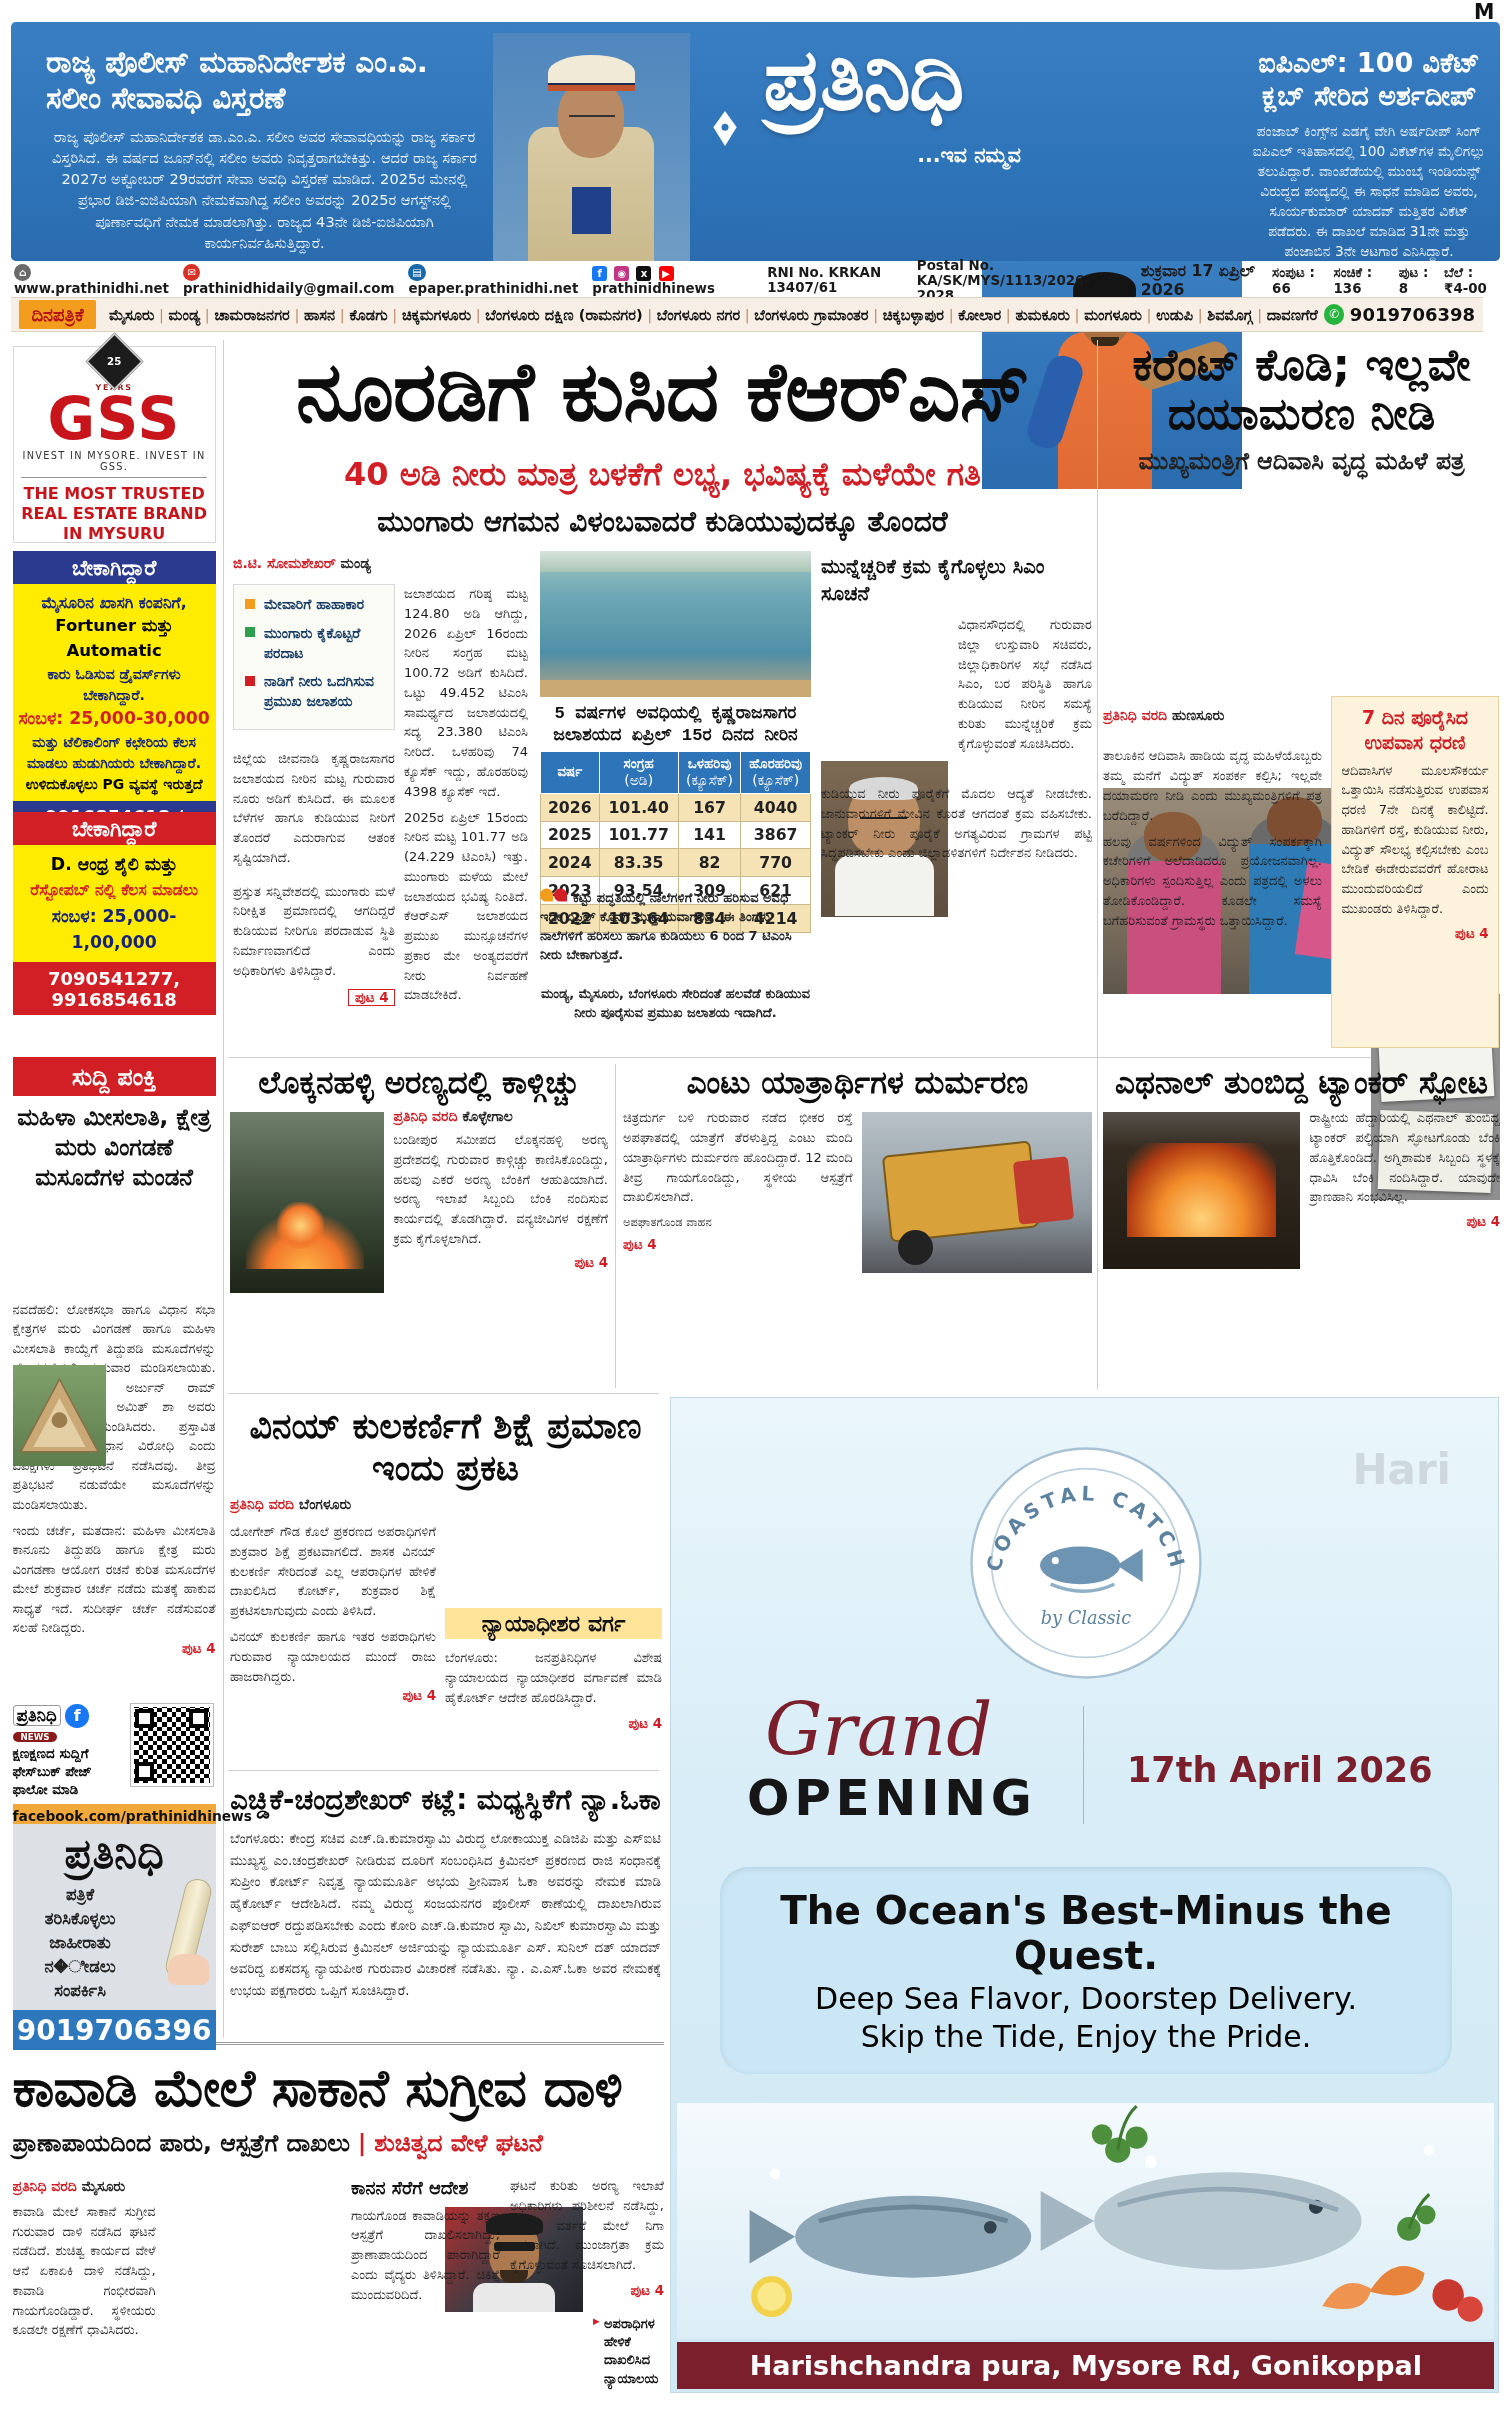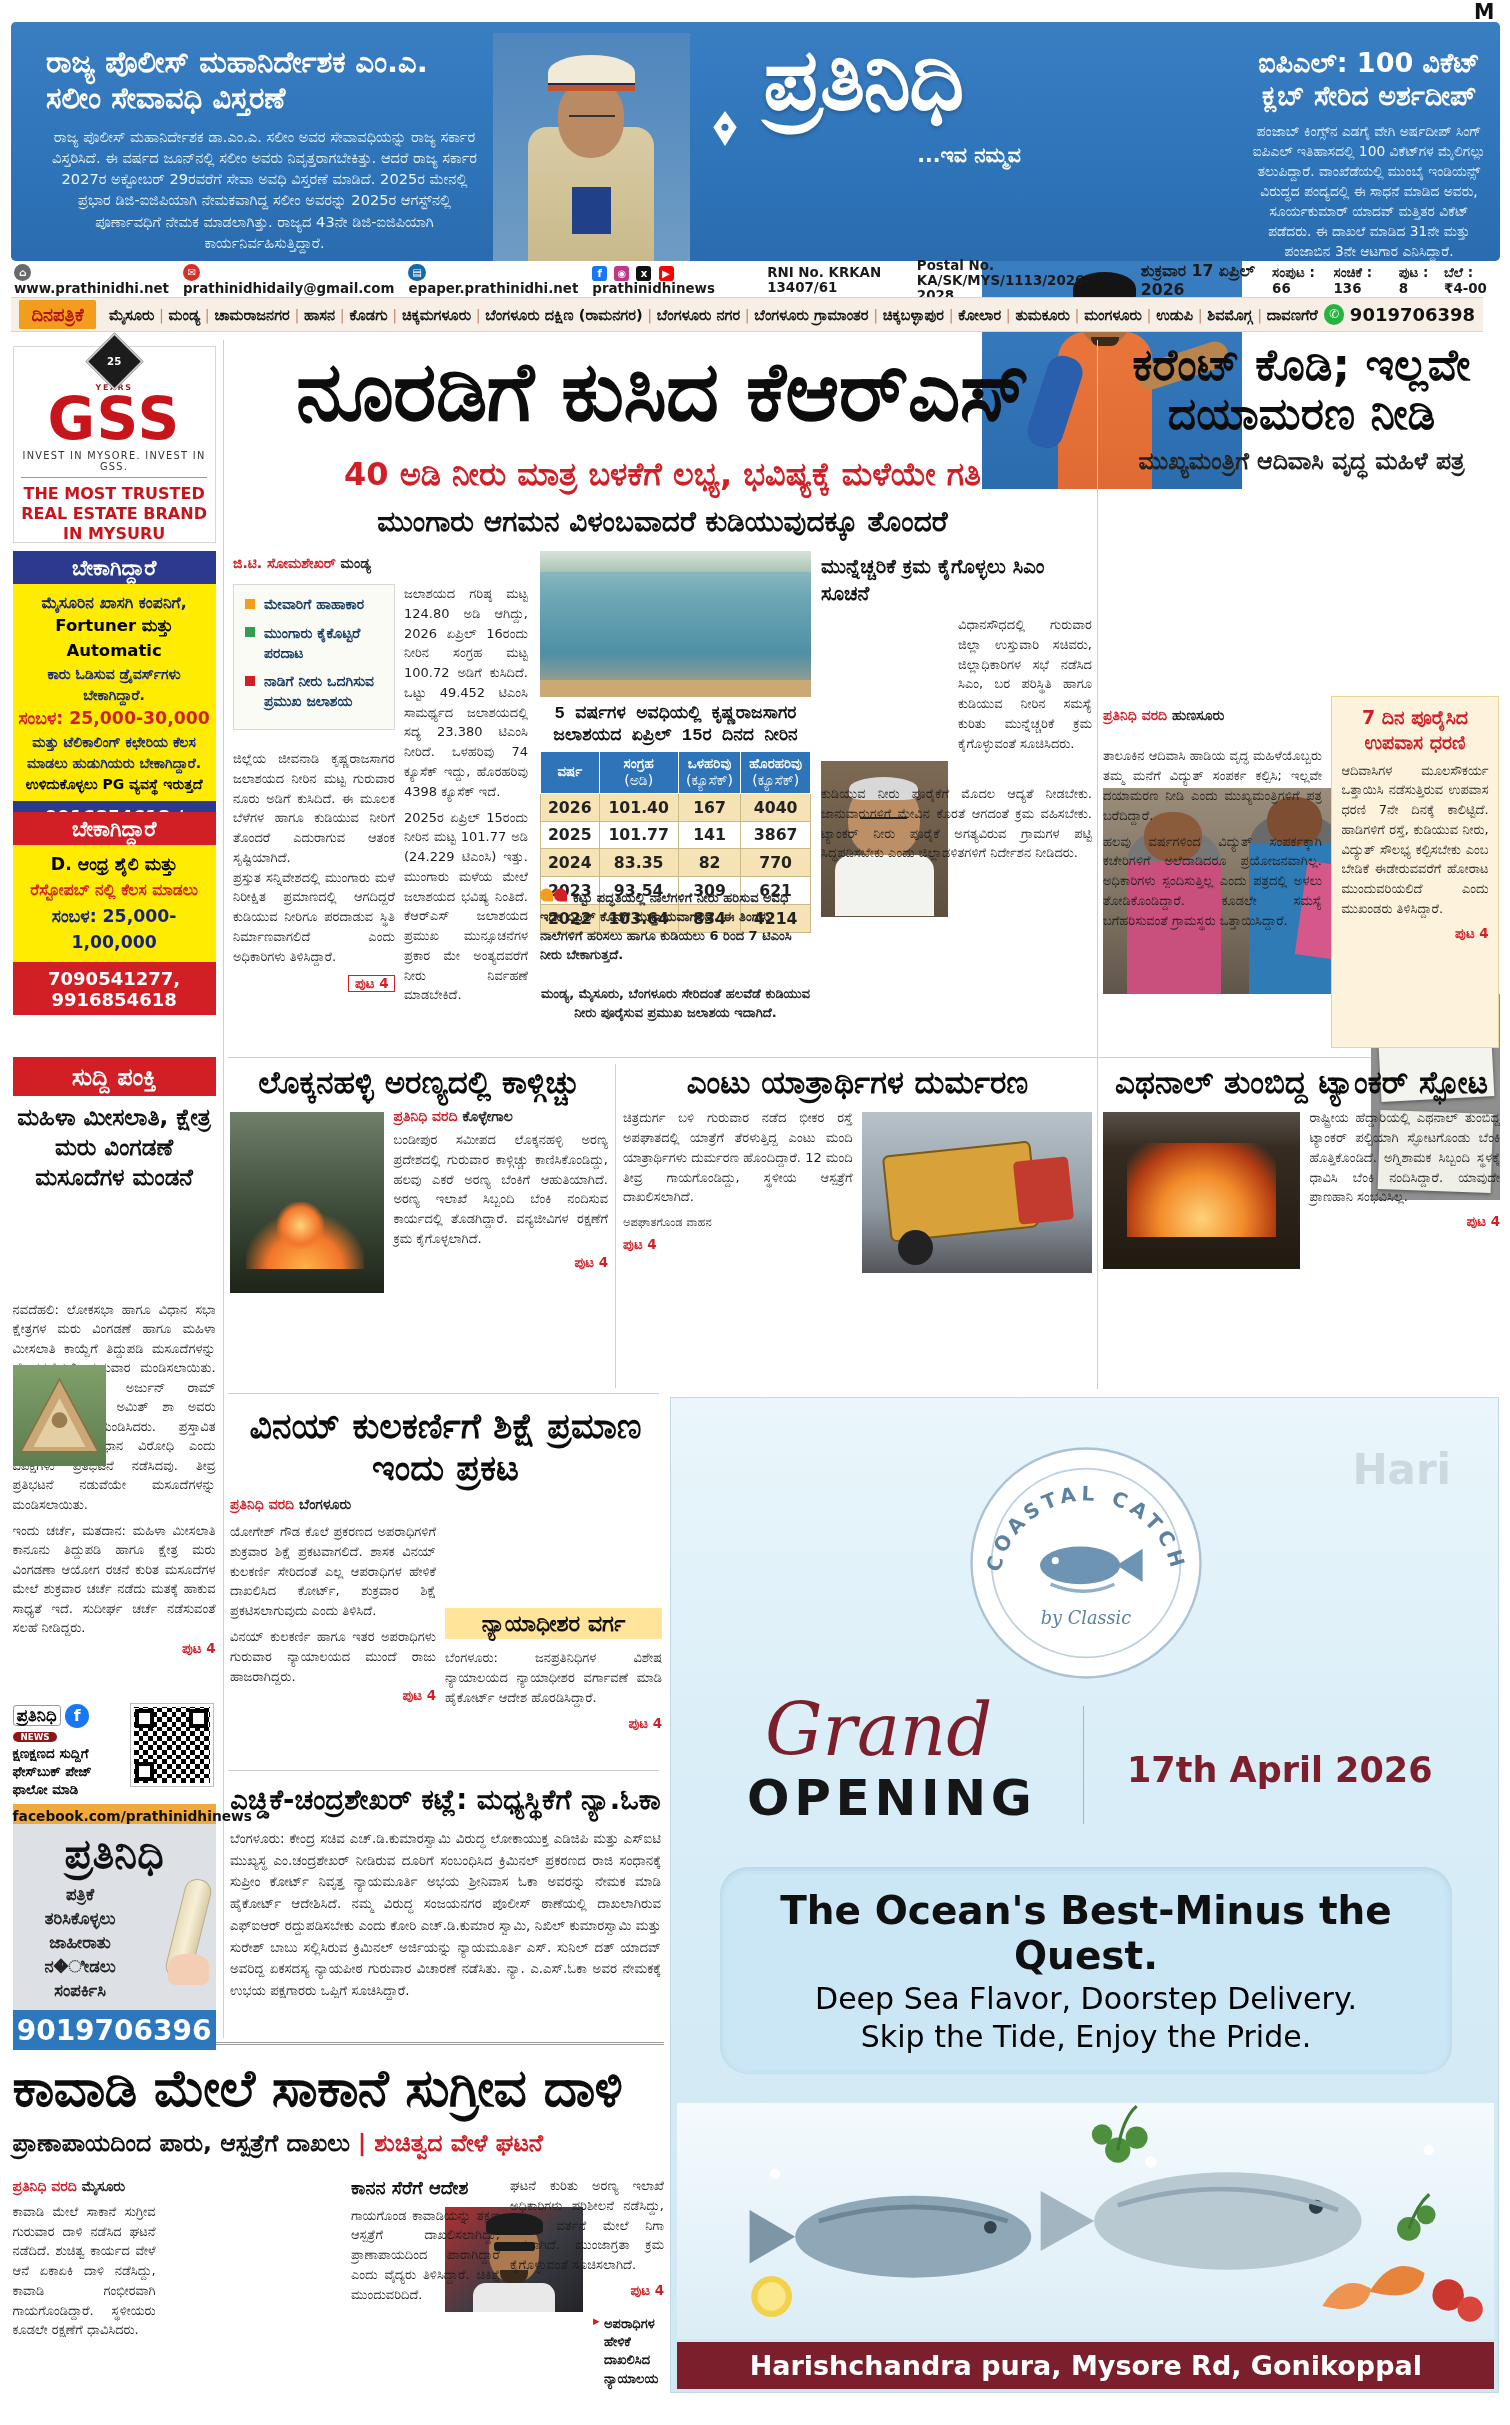--- a/index.html
+++ b/index.html
@@ -290,21 +290,21 @@
   <div class="abs lead-sub-blk" style="left:230px;top:505px;width:865px;">ಮುಂಗಾರು ಆಗಮನ ವಿಳಂಬವಾದರೆ ಕುಡಿಯುವುದಕ್ಕೂ ತೊಂದರೆ</div>
   <div class="abs byline" style="left:233px;top:555px;"><b>ಜಿ.ಟಿ. ಸೋಮಶೇಖರ್</b> <span>ಮಂಡ್ಯ</span></div>
 
   <ul class="abs bullets" style="left:233px;top:584px;width:162px;" id="lead-bullets">
       <li>ಮೇವಾರಿಗೆ ಹಾಹಾಕಾರ</li>
       <li>ಮುಂಗಾರು ಕೈಕೊಟ್ಟರೆ ಪರದಾಟ</li>
       <li>ನಾಡಿಗೆ ನೀರು ಒದಗಿಸುವ ಪ್ರಮುಖ ಜಲಾಶಯ</li>
     </ul>
   <div class="abs bodytxt just" style="left:233px;top:749px;width:162px;height:290px;overflow:hidden;">
     <p>ಜಿಲ್ಲೆಯ ಜೀವನಾಡಿ ಕೃಷ್ಣರಾಜಸಾಗರ ಜಲಾಶಯದ ನೀರಿನ ಮಟ್ಟ ಗುರುವಾರ ನೂರು ಅಡಿಗೆ ಕುಸಿದಿದೆ. ಈ ಮೂಲಕ ಬೆಳೆಗಳ ಹಾಗೂ ಕುಡಿಯುವ ನೀರಿಗೆ ತೊಂದರೆ ಎದುರಾಗುವ ಆತಂಕ ಸೃಷ್ಟಿಯಾಗಿದೆ.</p>
-    <p style="margin-top:0;">ಪ್ರಸ್ತುತ ಸನ್ನಿವೇಶದಲ್ಲಿ ಮುಂಗಾರು ಮಳೆ ನಿರೀಕ್ಷಿತ ಪ್ರಮಾಣದಲ್ಲಿ ಆಗದಿದ್ದರೆ ಕುಡಿಯುವ ನೀರಿಗೂ ಪರದಾಡುವ ಸ್ಥಿತಿ ನಿರ್ಮಾಣವಾಗಲಿದೆ ಎಂದು ಅಧಿಕಾರಿಗಳು ತಿಳಿಸಿದ್ದಾರೆ.</p>
+    <p style="margin-top:14px;">ಪ್ರಸ್ತುತ ಸನ್ನಿವೇಶದಲ್ಲಿ ಮುಂಗಾರು ಮಳೆ ನಿರೀಕ್ಷಿತ ಪ್ರಮಾಣದಲ್ಲಿ ಆಗದಿದ್ದರೆ ಕುಡಿಯುವ ನೀರಿಗೂ ಪರದಾಡುವ ಸ್ಥಿತಿ ನಿರ್ಮಾಣವಾಗಲಿದೆ ಎಂದು ಅಧಿಕಾರಿಗಳು ತಿಳಿಸಿದ್ದಾರೆ.</p>
     <div style="text-align:right;margin-top:7.9px;"><span class="pg4 box">ಪುಟ 4</span></div>
   </div>
 
   <div class="abs bodytxt just" style="left:404px;top:584px;width:124px;height:455px;overflow:hidden;">
     <p>ಜಲಾಶಯದ ಗರಿಷ್ಠ ಮಟ್ಟ 124.80 ಅಡಿ ಆಗಿದ್ದು, 2026 ಏಪ್ರಿಲ್ 16ರಂದು ನೀರಿನ ಸಂಗ್ರಹ ಮಟ್ಟ 100.72 ಅಡಿಗೆ ಕುಸಿದಿದೆ. ಒಟ್ಟು 49.452 ಟಿಎಂಸಿ ಸಾಮರ್ಥ್ಯದ ಜಲಾಶಯದಲ್ಲಿ ಸದ್ಯ 23.380 ಟಿಎಂಸಿ ನೀರಿದೆ. ಒಳಹರಿವು 74 ಕ್ಯೂಸೆಕ್ ಇದ್ದು, ಹೊರಹರಿವು 4398 ಕ್ಯೂಸೆಕ್ ಇದೆ.</p>
     <p style="margin-top:6.3px;">2025ರ ಏಪ್ರಿಲ್ 15ರಂದು ನೀರಿನ ಮಟ್ಟ 101.77 ಅಡಿ (24.229 ಟಿಎಂಸಿ) ಇತ್ತು. ಮುಂಗಾರು ಮಳೆಯ ಮೇಲೆ ಜಲಾಶಯದ ಭವಿಷ್ಯ ನಿಂತಿದೆ. ಕೆಆರ್‌ಎಸ್ ಜಲಾಶಯದ ಪ್ರಮುಖ ಮುನ್ಸೂಚನೆಗಳ ಪ್ರಕಾರ ಮೇ ಅಂತ್ಯದವರೆಗೆ ನೀರು ನಿರ್ವಹಣೆ ಮಾಡಬೇಕಿದೆ.</p>
   </div>
 
   <div class="abs photo" style="left:540px;top:551px;width:271px;height:146px;">
     <div class="abs" style="width:100%;height:100%;background:linear-gradient(180deg,#9ec7c2 0%,#6fa8b5 30%,#4f8fa6 70%,#b9a684 100%);"></div>

